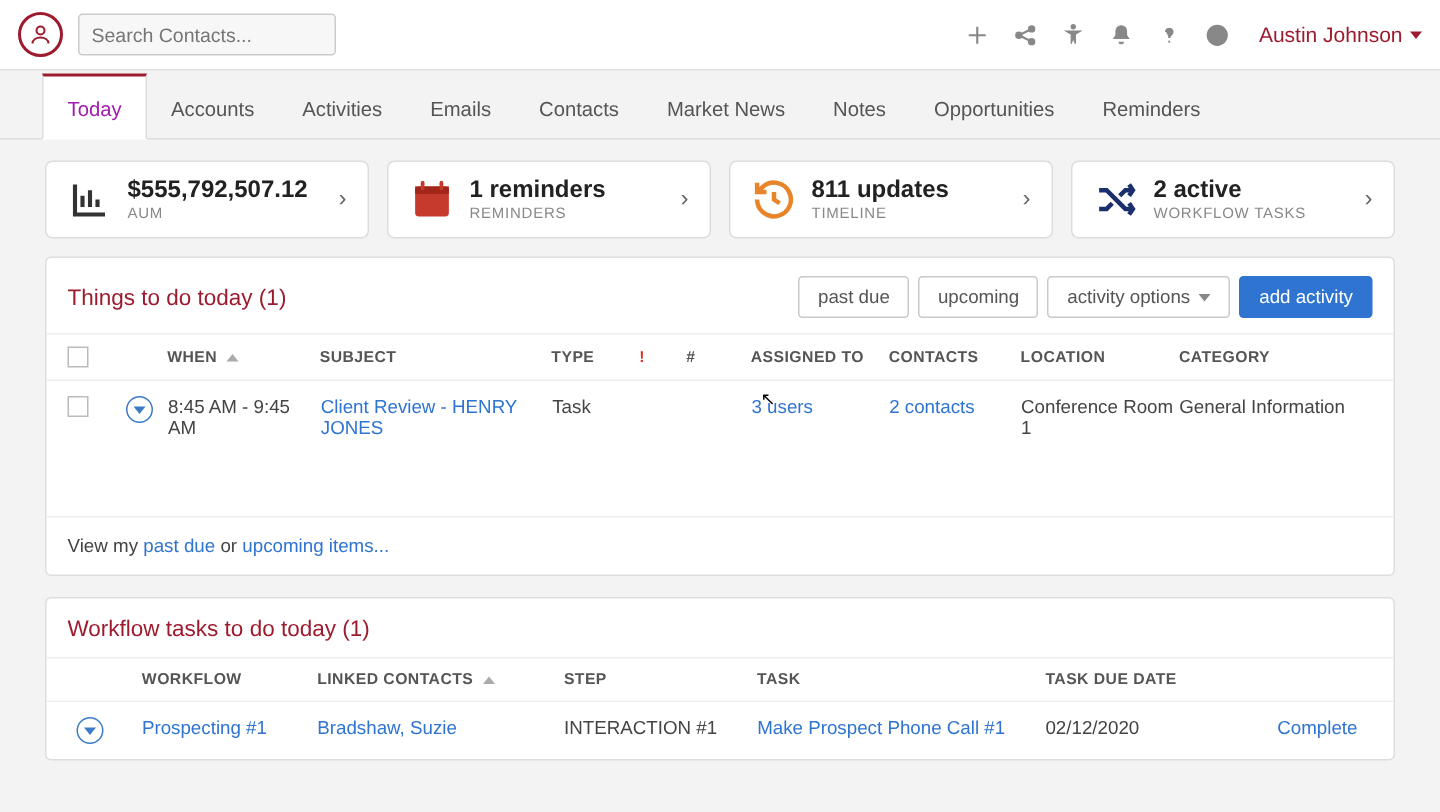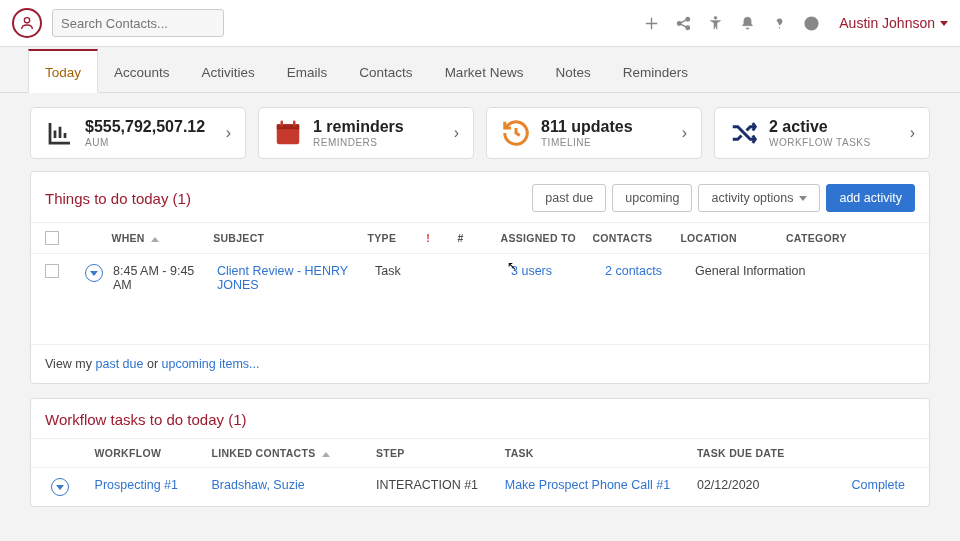--- a/index.html
+++ b/index.html
@@ -8,21 +8,21 @@
 .logo-circle{width:30px;height:30px;border:2px solid #9c1b2e;border-radius:50%;display:flex;align-items:center;justify-content:center;margin-right:10px;}
 .logo-circle svg{width:16px;height:16px;stroke:#9c1b2e;fill:none;stroke-width:2;}
 .search{width:172px;height:28px;background:#f7f7f7;border:1px solid #ccc;border-radius:3px;padding:12px 8px;font-size:13px;color:#888;}
 .top-spacer{flex:1;}
 .top-icon{width:28px;height:28px;display:flex;align-items:center;justify-content:center;color:#888;margin:0 2px;cursor:pointer;}
 .top-icon svg{width:17px;height:17px;stroke:currentColor;fill:currentColor;}
 .username{color:#9c1b2e;font-size:14px;margin-left:12px;display:flex;align-items:center;cursor:pointer;}
 .caret-down{width:0;height:0;border-left:4px solid transparent;border-right:4px solid transparent;border-top:5px solid #9c1b2e;margin-left:5px;}
 .tabbar{height:46px;display:flex;align-items:flex-end;padding:0 28px;border-bottom:1px solid #ddd;}
 .tab{padding:14px 16px 12px;font-size:13.5px;color:#555;cursor:pointer;}
-.tab.active{background:#fff;border:1px solid #ddd;border-bottom:1px solid #fff;border-top:2px solid #9c1b2e;margin-bottom:-1px;color:#a16207;font-weight:500;}
+.tab.active{background:#fff;border:1px solid #ddd;border-bottom:1px solid #fff;border-top:2px solid #9c1b2e;margin-bottom:-1px;color:#a21caf;font-weight:500;}
 .cards{display:flex;gap:12px;padding:14px 30px 12px;}
 .card{flex:1;background:#fff;border:1px solid #ddd;border-radius:5px;padding:10px 14px;display:flex;align-items:center;cursor:pointer;}
 .card-icon{width:30px;height:26px;display:flex;align-items:center;justify-content:center;margin-right:10px;}
 .card-body .card-title{font-size:16px;font-weight:700;color:#222;}
 .card-body .card-sub{font-size:10px;color:#888;letter-spacing:.5px;margin-top:1px;}
 .card-chevron{margin-left:auto;color:#666;font-size:16px;}
 .panel{background:#fff;border:1px solid #ddd;border-radius:4px;margin:0 30px 14px;}
 .panel-head{display:flex;align-items:center;padding:12px 14px 10px;justify-content:space-between;}
 .panel-title{font-size:15px;color:#9c1b2e;}
 .panel-spacer{flex:1;}
@@ -98,20 +98,21 @@
 </div>
 
 <div class="tabbar">
   <div class="tab active">Today</div>
   <div class="tab">Accounts</div>
   <div class="tab">Activities</div>
   <div class="tab">Emails</div>
   <div class="tab">Contacts</div>
   <div class="tab">Market News</div>
   <div class="tab">Notes</div>
+  <div class="tab">Opportunities</div>
   <div class="tab">Reminders</div>
 </div>
 
 <div class="cards">
   <div class="card">
     <div class="card-icon">
         <svg viewBox="0 0 24 24" fill="none" stroke="#333" stroke-width="2.2">
           <path d="M4 4v16h16"></path>
           <path d="M8 16V10M12 16V7M16 16v-4"></path>
         </svg>
@@ -202,20 +203,21 @@
           <div class="exp-caret"></div>
         </div>
       </div>
     <div class="c-when" style="padding-right:10px">8:45 AM - 9:45 AM</div>
     <div class="c-subj link">Client Review - HENRY JONES</div>
     <div class="c-type">Task</div>
     <div class="c-pri"></div>
     <div class="c-num"></div>
     <div class="c-asn link">3 users</div>
     <div class="c-con link">2 contacts</div>
+    <div class="c-loc">Conference Room 1</div>
     <div class="c-cat">General Information</div>
   </div>
   <div style="height:42px"></div>
   <div class="footer-line">
     <span>View my </span><span class="link">past due</span><span> or </span><span class="link">upcoming items...</span>
   </div>
 </div>
 
 <div class="panel">
   <div class="panel-head">

